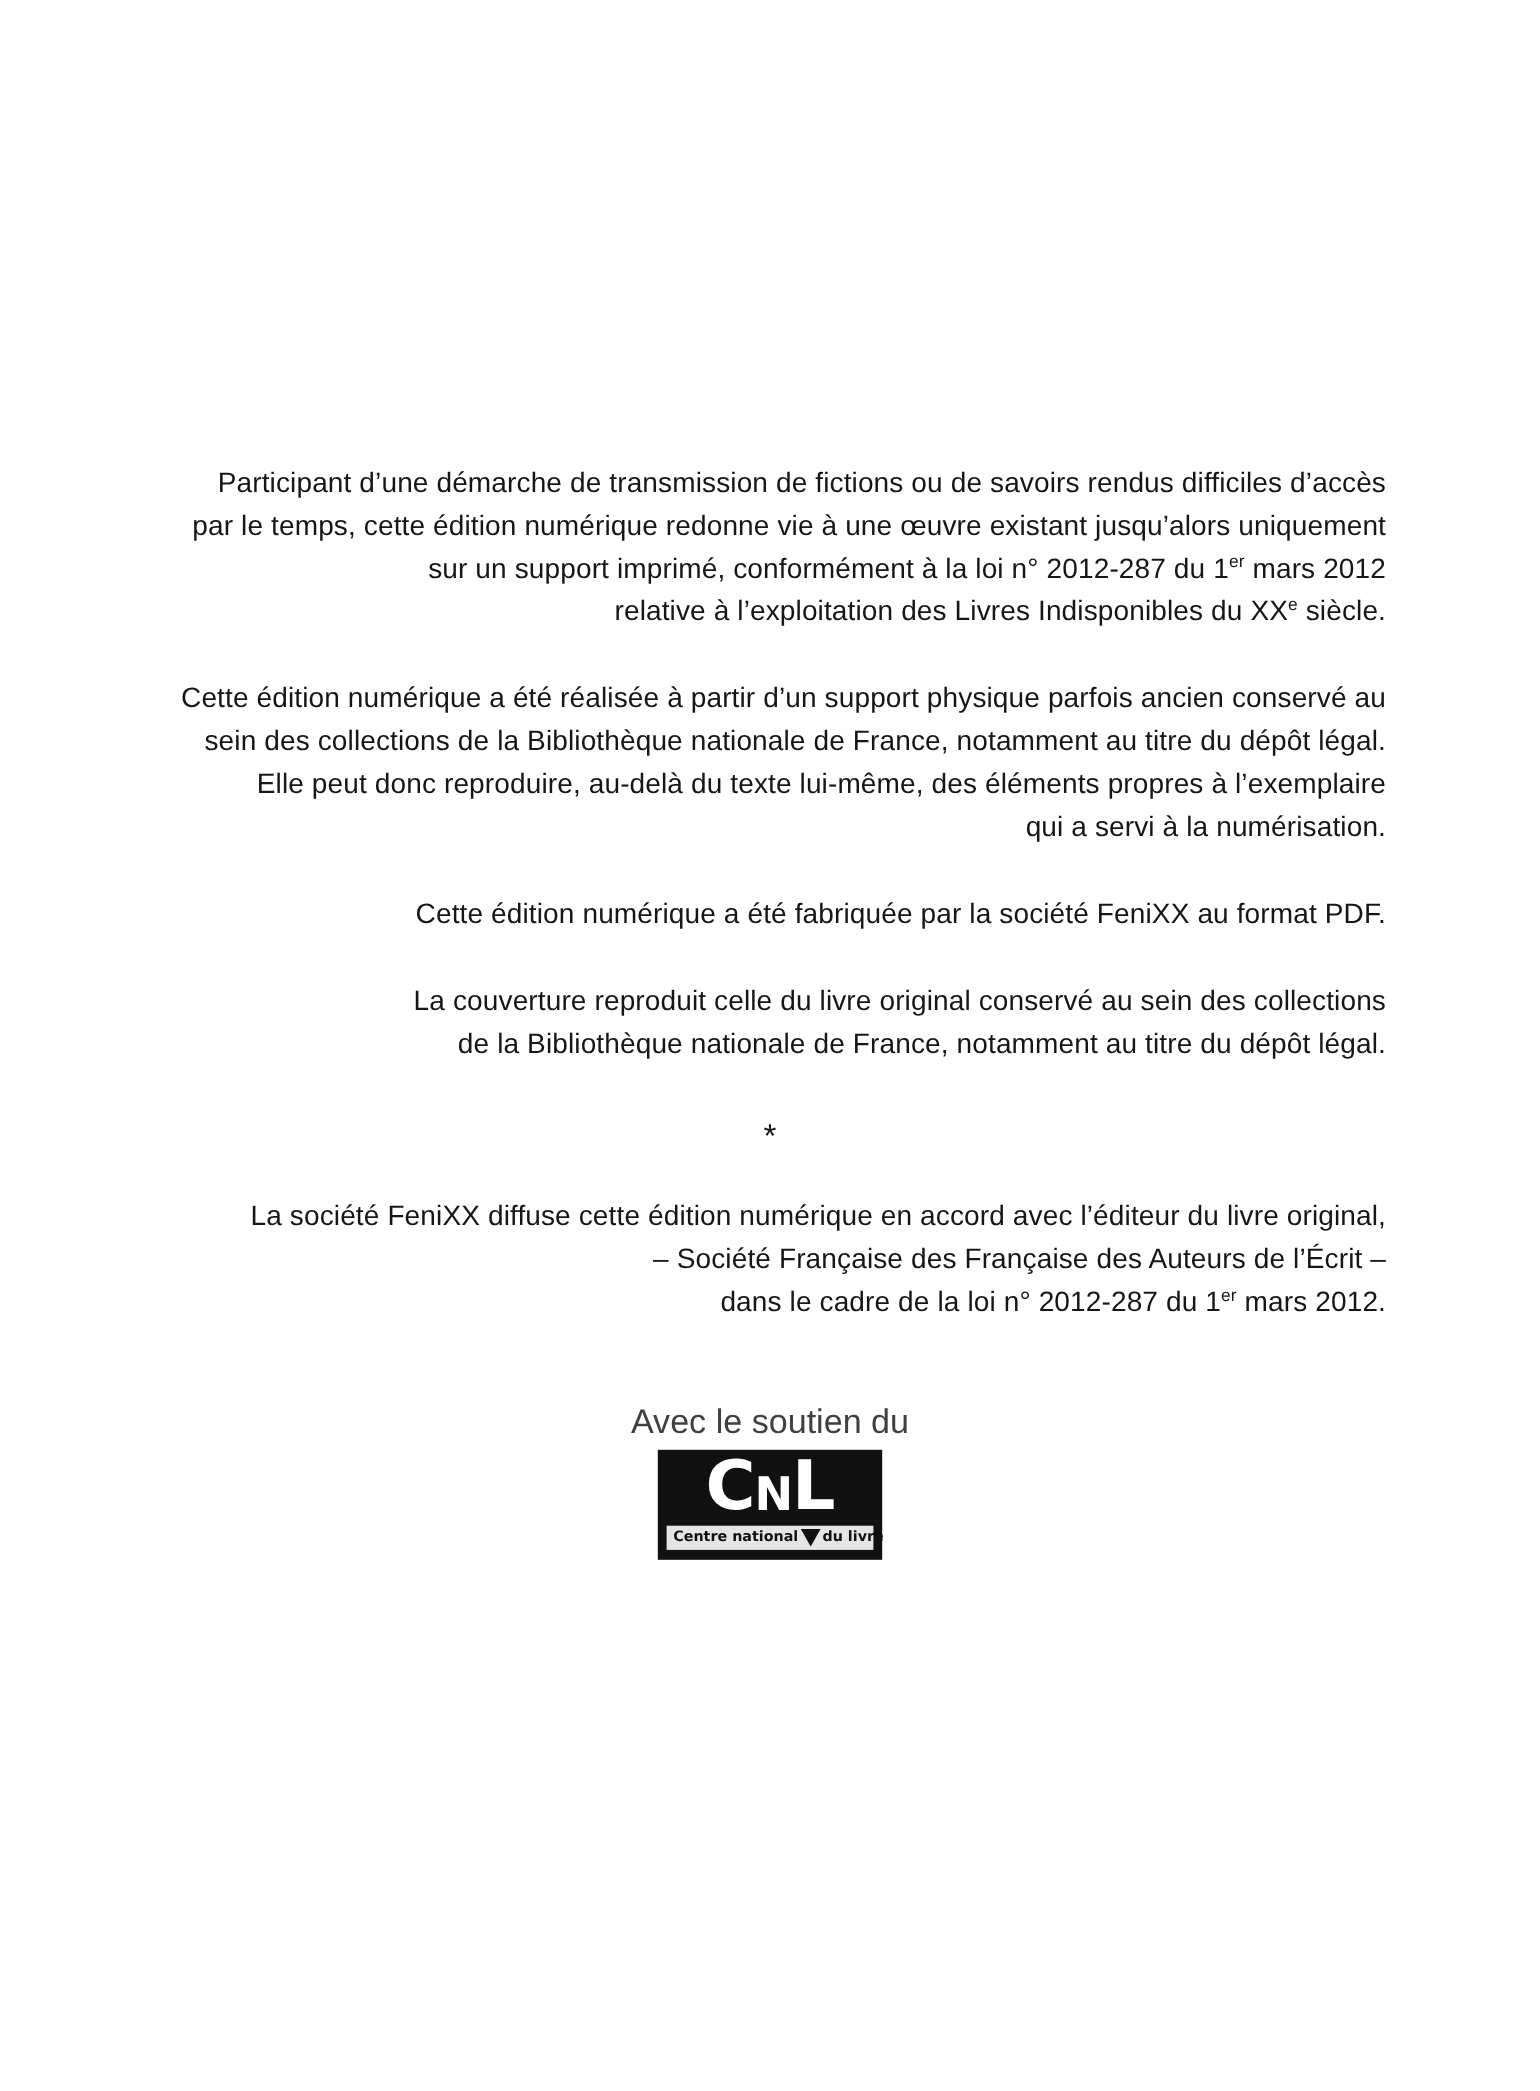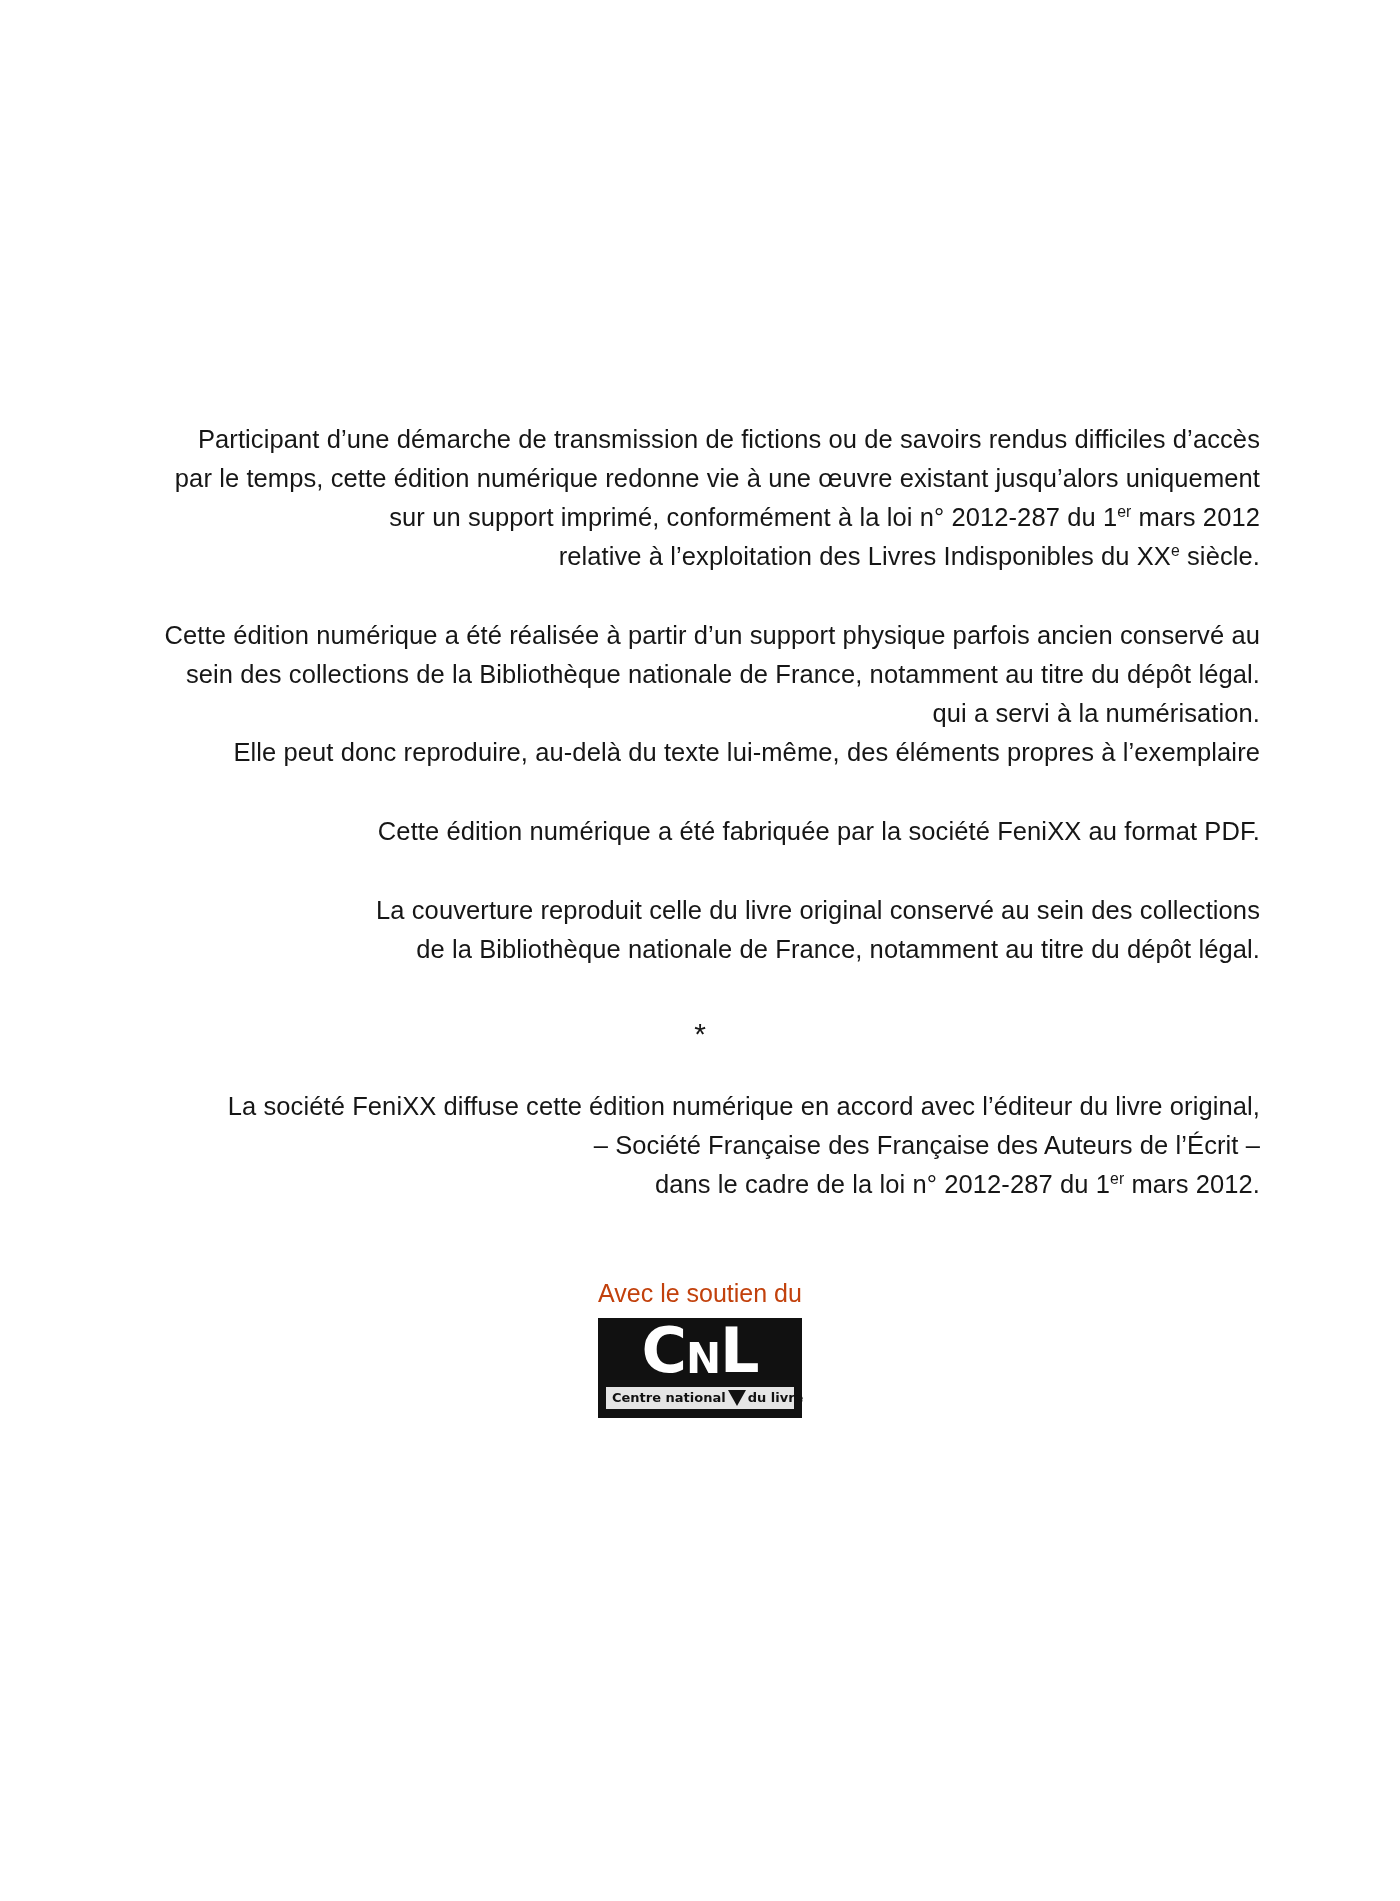--- a/index.html
+++ b/index.html
@@ -57,23 +57,23 @@
     vertical-align: super;
     line-height: 0;
   }
   .logo-block {
     margin-top: 74px;
     display: flex;
     flex-direction: column;
     align-items: center;
   }
   .logo-caption {
-    font-size: 25px;
+    font-size: 31px;
     line-height: 30px;
-    color: #c2410c;
+    color: #404040;
     margin-bottom: 10px;
   }
   .cnl-logo {
     width: 204px;
     height: 100px;
     background: #111111;
     position: relative;
     display: block;
   }
   .cnl-letters {
@@ -142,22 +142,22 @@
       <div>par le temps, cette édition numérique redonne vie à une œuvre existant jusqu’alors uniquement</div>
       <div><span>sur un support imprimé, conformément à la loi n° 2012-287 du 1</span><sup>er</sup><span> mars 2012</span></div>
       <div><span>relative à l’exploitation des Livres Indisponibles du XX</span><sup>e</sup><span> siècle.</span></div>
     </div>
 
     <div class="gap-1"></div>
 
     <div class="para">
       <div>Cette édition numérique a été réalisée à partir d’un support physique parfois ancien conservé au</div>
       <div>sein des collections de la Bibliothèque nationale de France, notamment au titre du dépôt légal.</div>
+      <div>Elle peut donc reproduire, au-delà du texte lui-même, des éléments propres à l’exemplaire</div>
       <div>qui a servi à la numérisation.</div>
-      <div>Elle peut donc reproduire, au-delà du texte lui-même, des éléments propres à l’exemplaire</div>
     </div>
 
     <div class="gap-2"></div>
 
     <div class="para">
       <div>Cette édition numérique a été fabriquée par la société FeniXX au format PDF.</div>
     </div>
 
     <div class="gap-3"></div>
 

